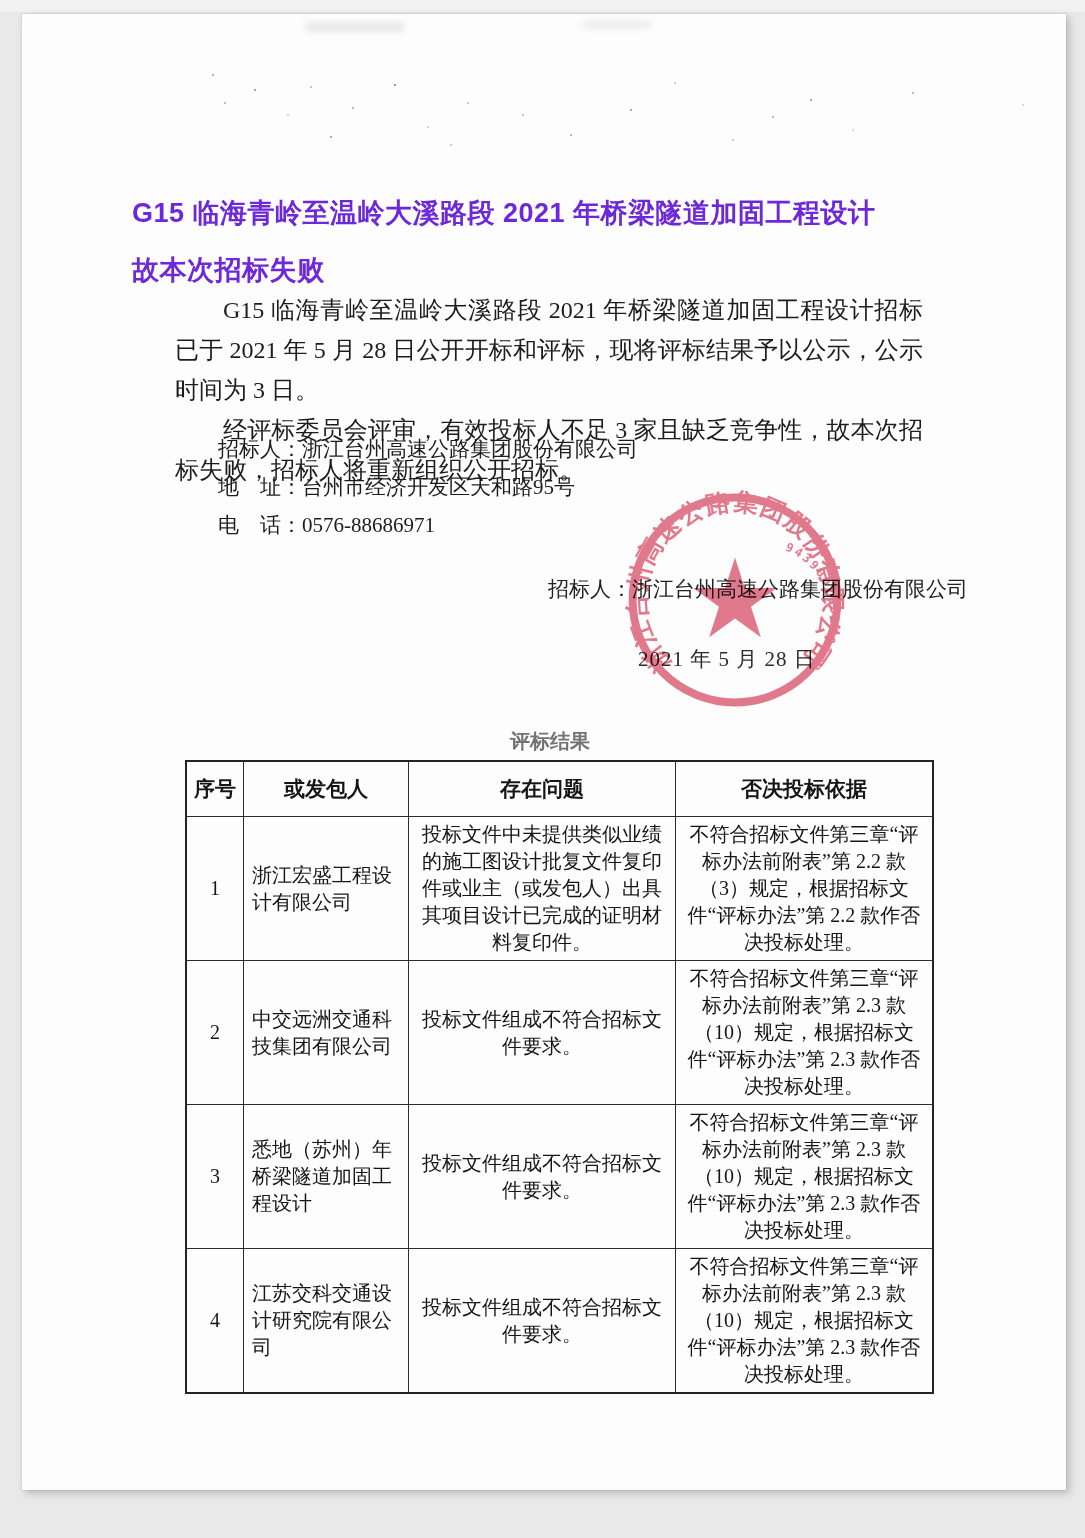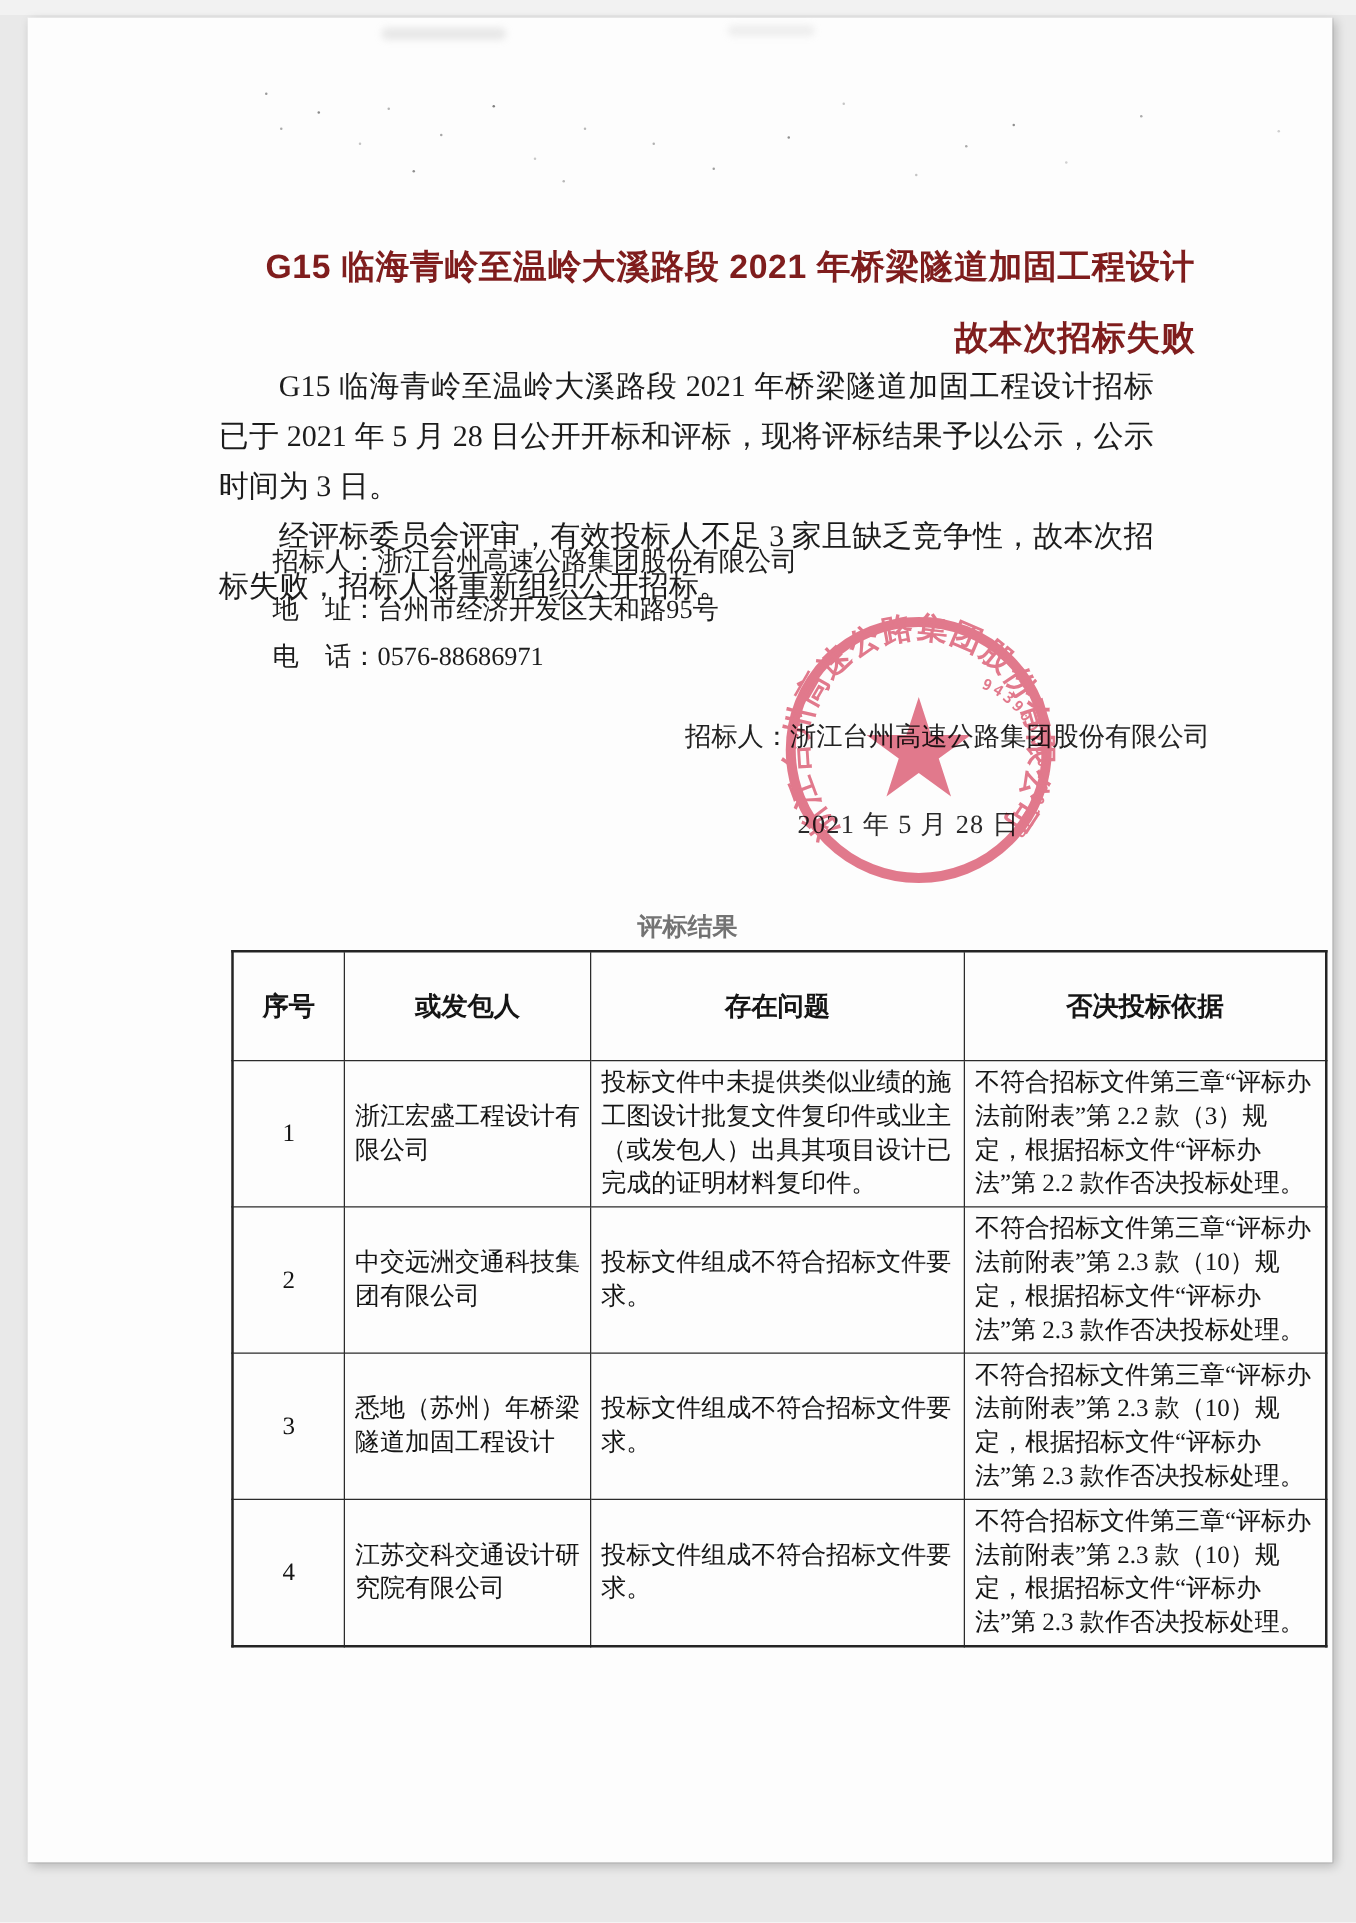--- a/index.html
+++ b/index.html
@@ -32,24 +32,24 @@
       520px 65px 0 rgba(110,110,110,.4), 810px 30px 0 rgba(120,120,120,.35),
       12px 28px 0 rgba(90,90,90,.5), 238px 70px 0 rgba(100,100,100,.45);
   }
   .smudge-a{position:absolute;left:283px;top:8px;width:100px;height:10px;
     background:rgba(160,160,160,.22);filter:blur(3px);border-radius:6px;}
   .smudge-b{position:absolute;left:560px;top:6px;width:70px;height:9px;
     background:rgba(170,170,170,.18);filter:blur(3px);border-radius:6px;}
 
   .title{
     position:absolute;left:110px;top:171px;width:824px;
-    text-align:right;
+    text-align:left;
     font-family:"Liberation Sans", sans-serif;
     font-weight:700;font-size:27px;line-height:57px;
-    color:#7f1d1d;letter-spacing:.5px;
+    color:#6d28d9;letter-spacing:.5px;
   }
   .paras{
     position:absolute;left:153px;top:276px;width:748px;
     font-size:24px;line-height:40px;text-align:justify;
   }
   .paras p{margin:0;text-indent:2em;}
   .info{
     position:absolute;left:196px;top:416px;width:700px;
     font-size:21px;line-height:38px;
   }
@@ -76,24 +76,24 @@
     font-size:20px;color:#151515;
   }
   table.results th, table.results td{
     border:1.6px solid #2b2b2b;
     vertical-align:middle;
     padding:4px 8px;
     line-height:27px;
   }
   table.results{border:2px solid #242424;}
   th.c-seq{width:52px;} th.c-name{width:160px;} th.c-prob{width:262px;} th.c-basis{width:252px;}
-  table.results th{font-weight:700;font-size:21px;height:50px;text-align:center;padding:18px;}
+  table.results th{font-weight:700;font-size:21px;height:50px;text-align:center;padding:2px;}
   td.seq{text-align:center;}
   td.name{text-align:left;padding:4px 6px;}
-  td.prob, td.basis{text-align:left;}
+  td.prob, td.basis{text-align:center;}
   tr.r1{height:108px;} tr.r2{height:104px;} tr.r3{height:102px;} tr.r4{height:102px;}
 </style>
 </head>
 <body>
 
 <div class="backdrop-top"></div>
 
 <div class="page">
   <div class="speckles"></div>
   <div class="smudge-a"></div>

